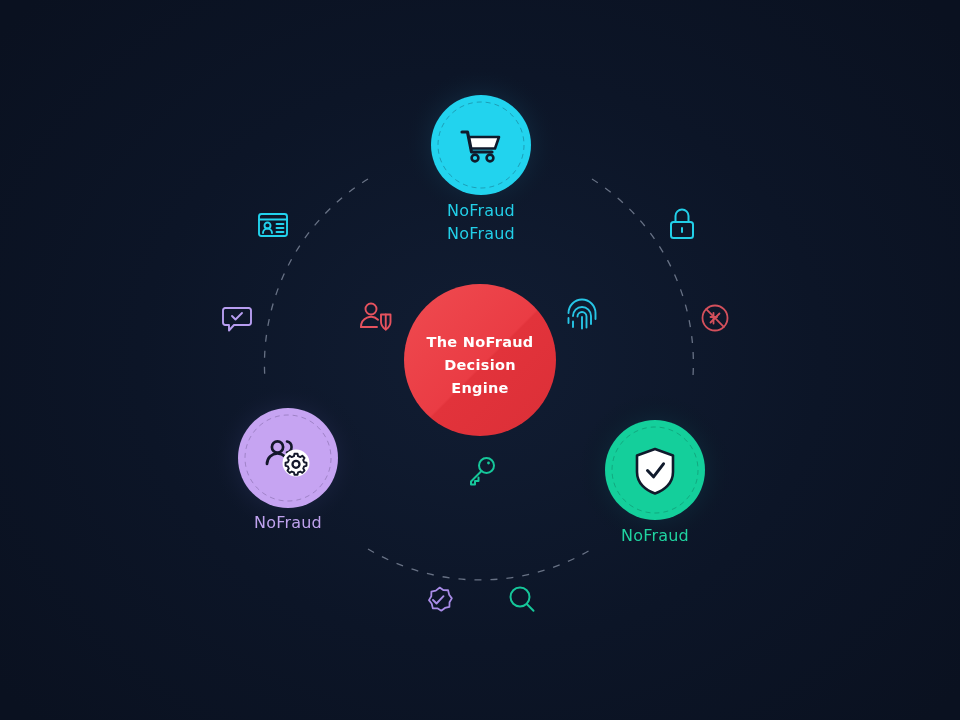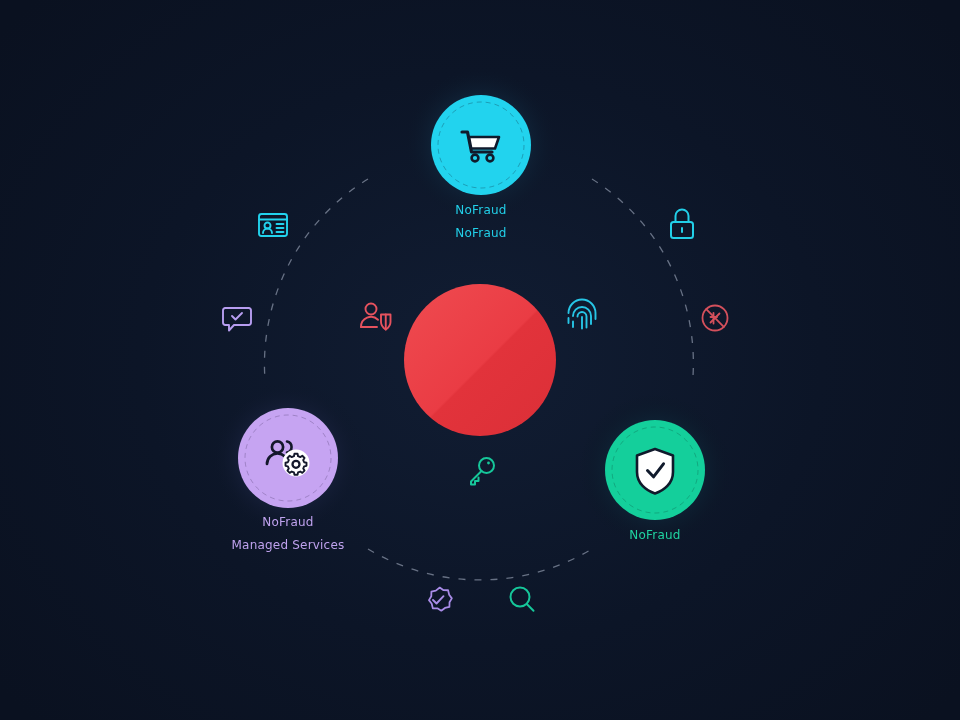--- a/index.html
+++ b/index.html
@@ -23,21 +23,21 @@
   #stage-svg {
     position: absolute;
     left: 0; top: 0;
     width: 960px;
     height: 720px;
   }
   .node-label {
     position: absolute;
     text-align: center;
     font-family: "DejaVu Sans", sans-serif;
-    font-size: 12px;
+    font-size: 16px;
     line-height: 23px;
     letter-spacing: 0.2px;
     white-space: nowrap;
     pointer-events: none;
   }
   .center-text {
     position: absolute;
     text-align: center;
     color: #ffffff;
     font-family: "DejaVu Sans", sans-serif;
@@ -203,28 +203,32 @@
                L -6.1 5 L -9.6 1.5 L -7.7 -3 L -8.3 -7.9 L -3.7 -9.7 Z" transform="scale(0.93) rotate(8)"></path>
       <path d="M -5 0 L -1.5 3.5 L 5.5 -3.8"></path>
     </g>
 
     <g transform="translate(522,600)" fill="none" stroke="#16c79a" stroke-width="2" stroke-linecap="round">
       <circle cx="-2" cy="-3" r="9.5"></circle>
       <path d="M 5 4.2 L 11.5 10.8"></path>
     </g>
   </svg>
 
+  <div class="center-text" style="left:380px; top:331px; width:200px;">
+    <div>The NoFraud</div>
+    <div>Decision</div>
+    <div>Engine</div>
+  </div>
 
   <div class="node-label" style="left:381px; top:199px; width:200px; color:#22cfe8;">
     <div>NoFraud</div>
     <div>NoFraud</div>
   </div>
 
   <div class="node-label" style="left:168px; top:511px; width:240px; color:#bfa2ee;">
     <div>NoFraud</div>
-    <div>Managed Services</div>
   </div>
 
   <div class="node-label" style="left:555px; top:524px; width:200px; color:#1fd3a0;">
     <div>NoFraud</div>
   </div>
 
 </div>
 
 </body></html>

